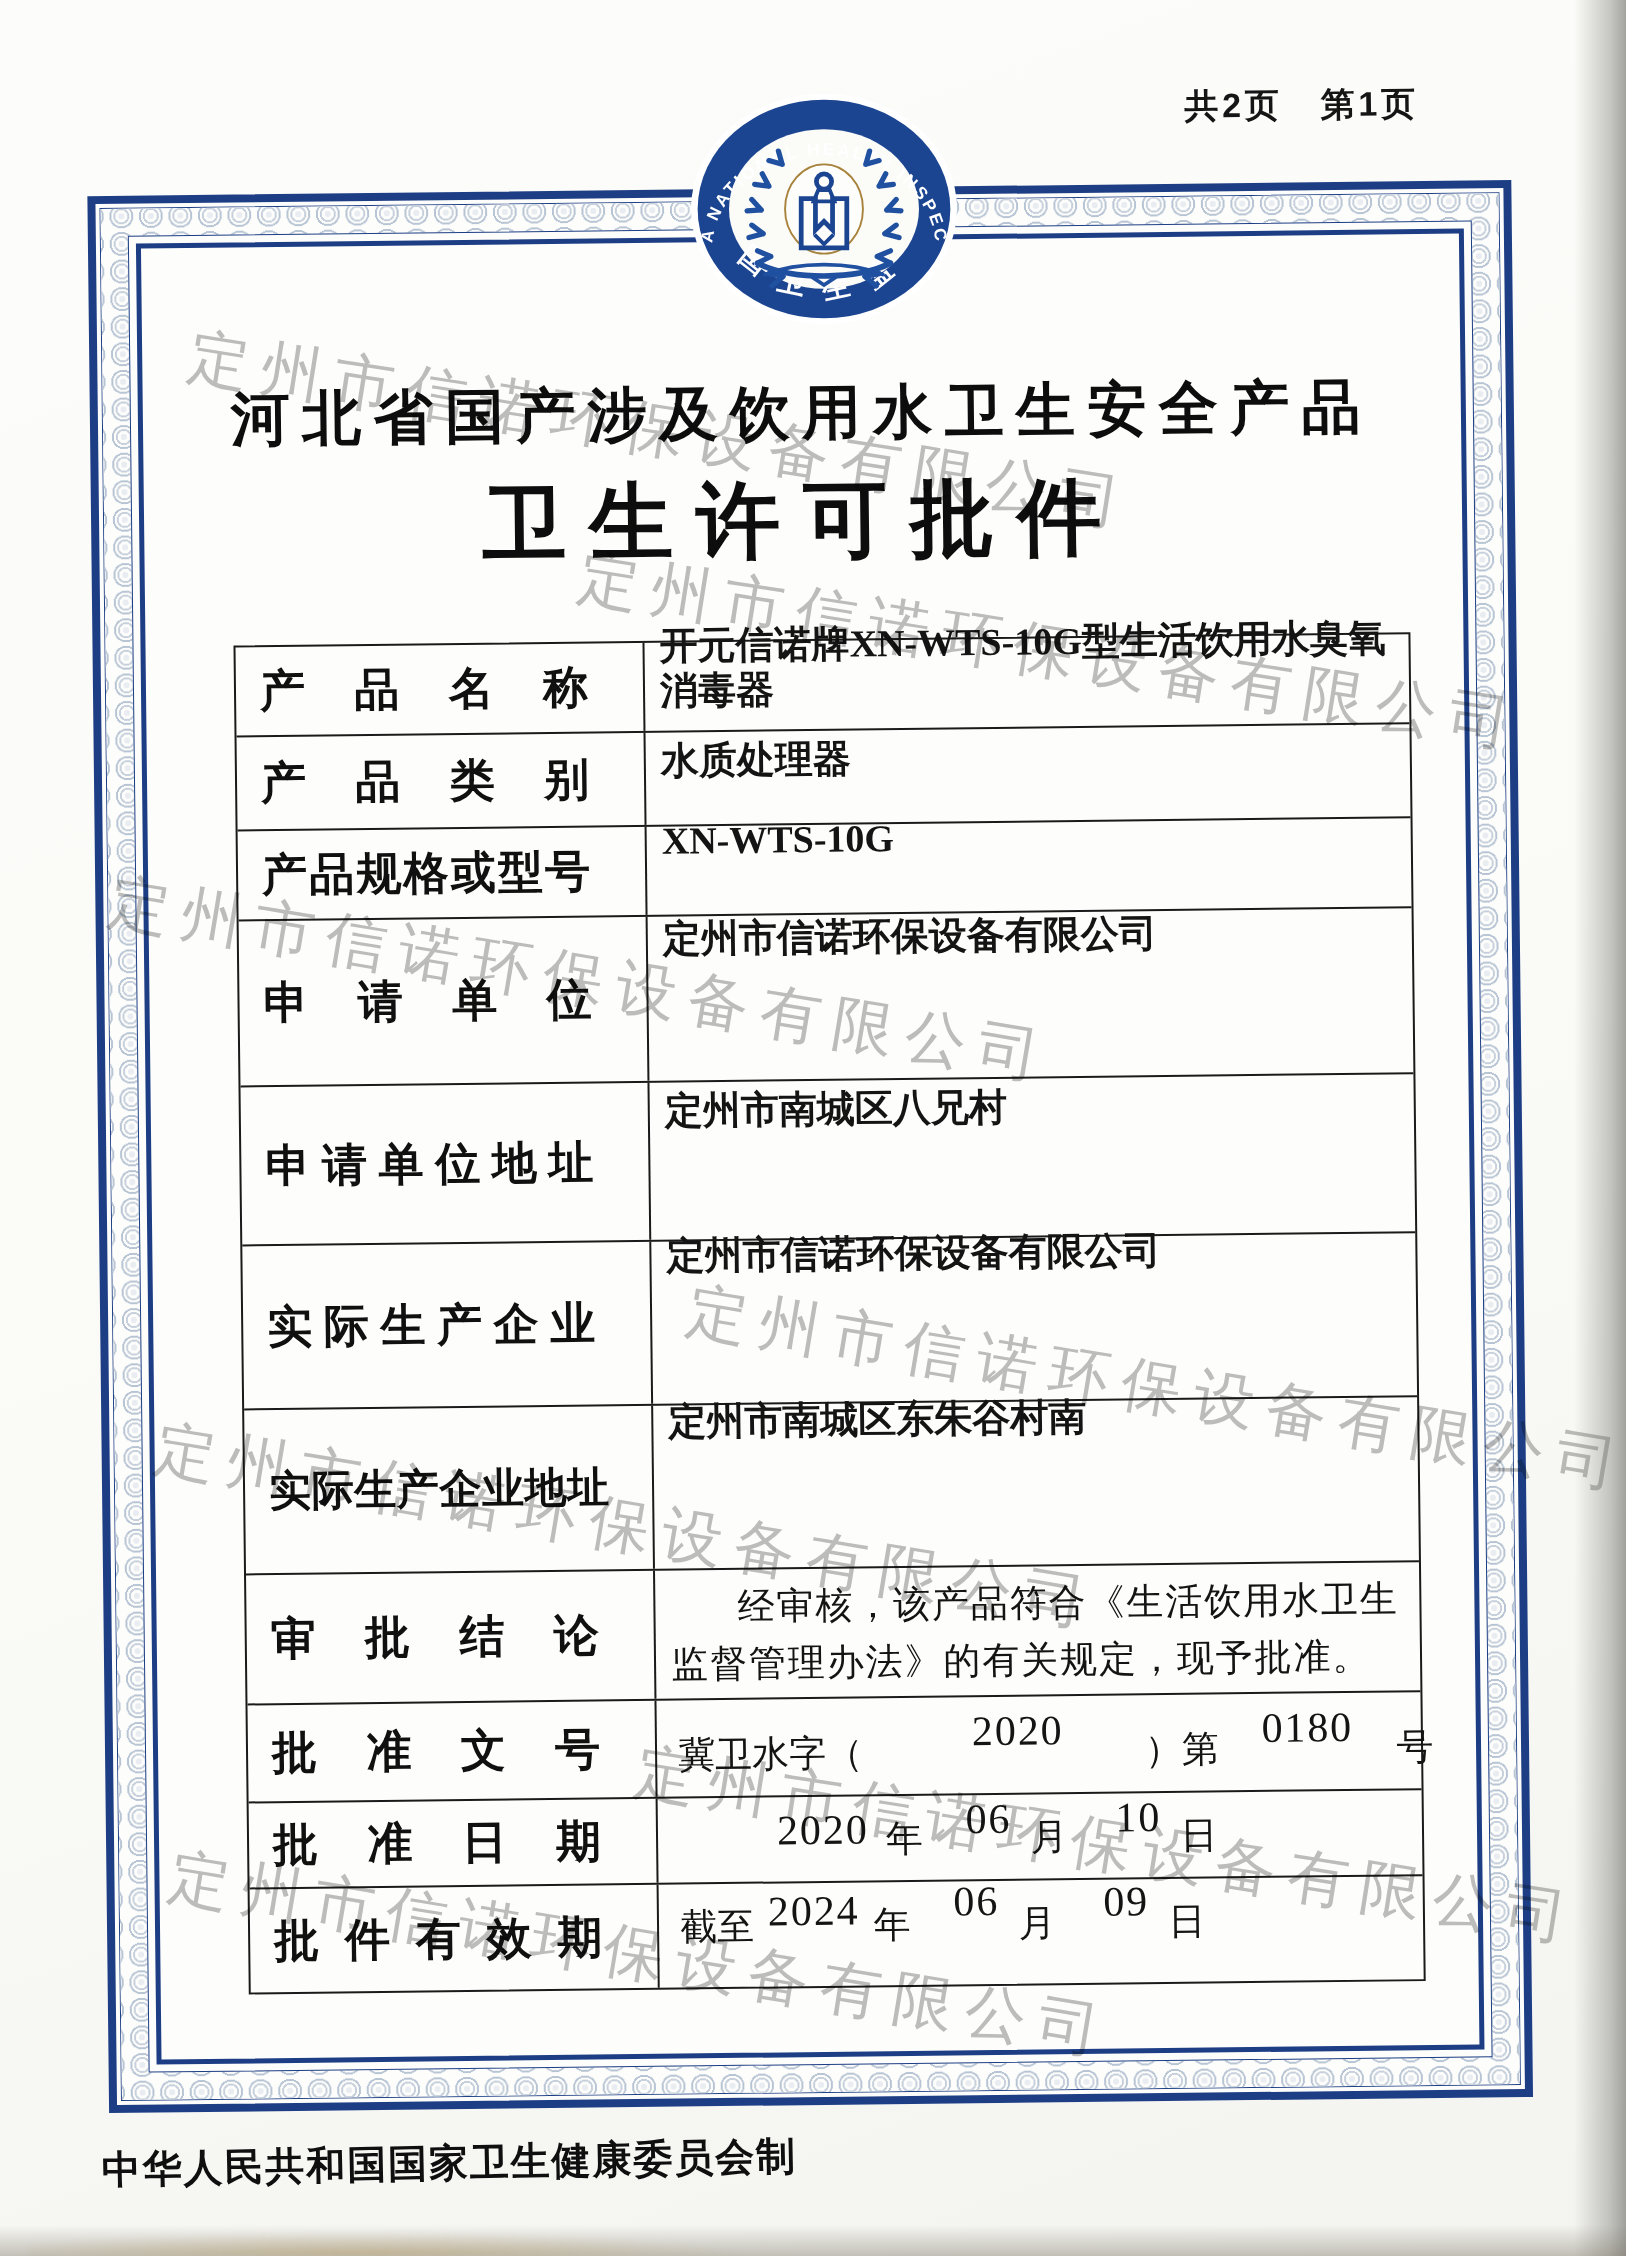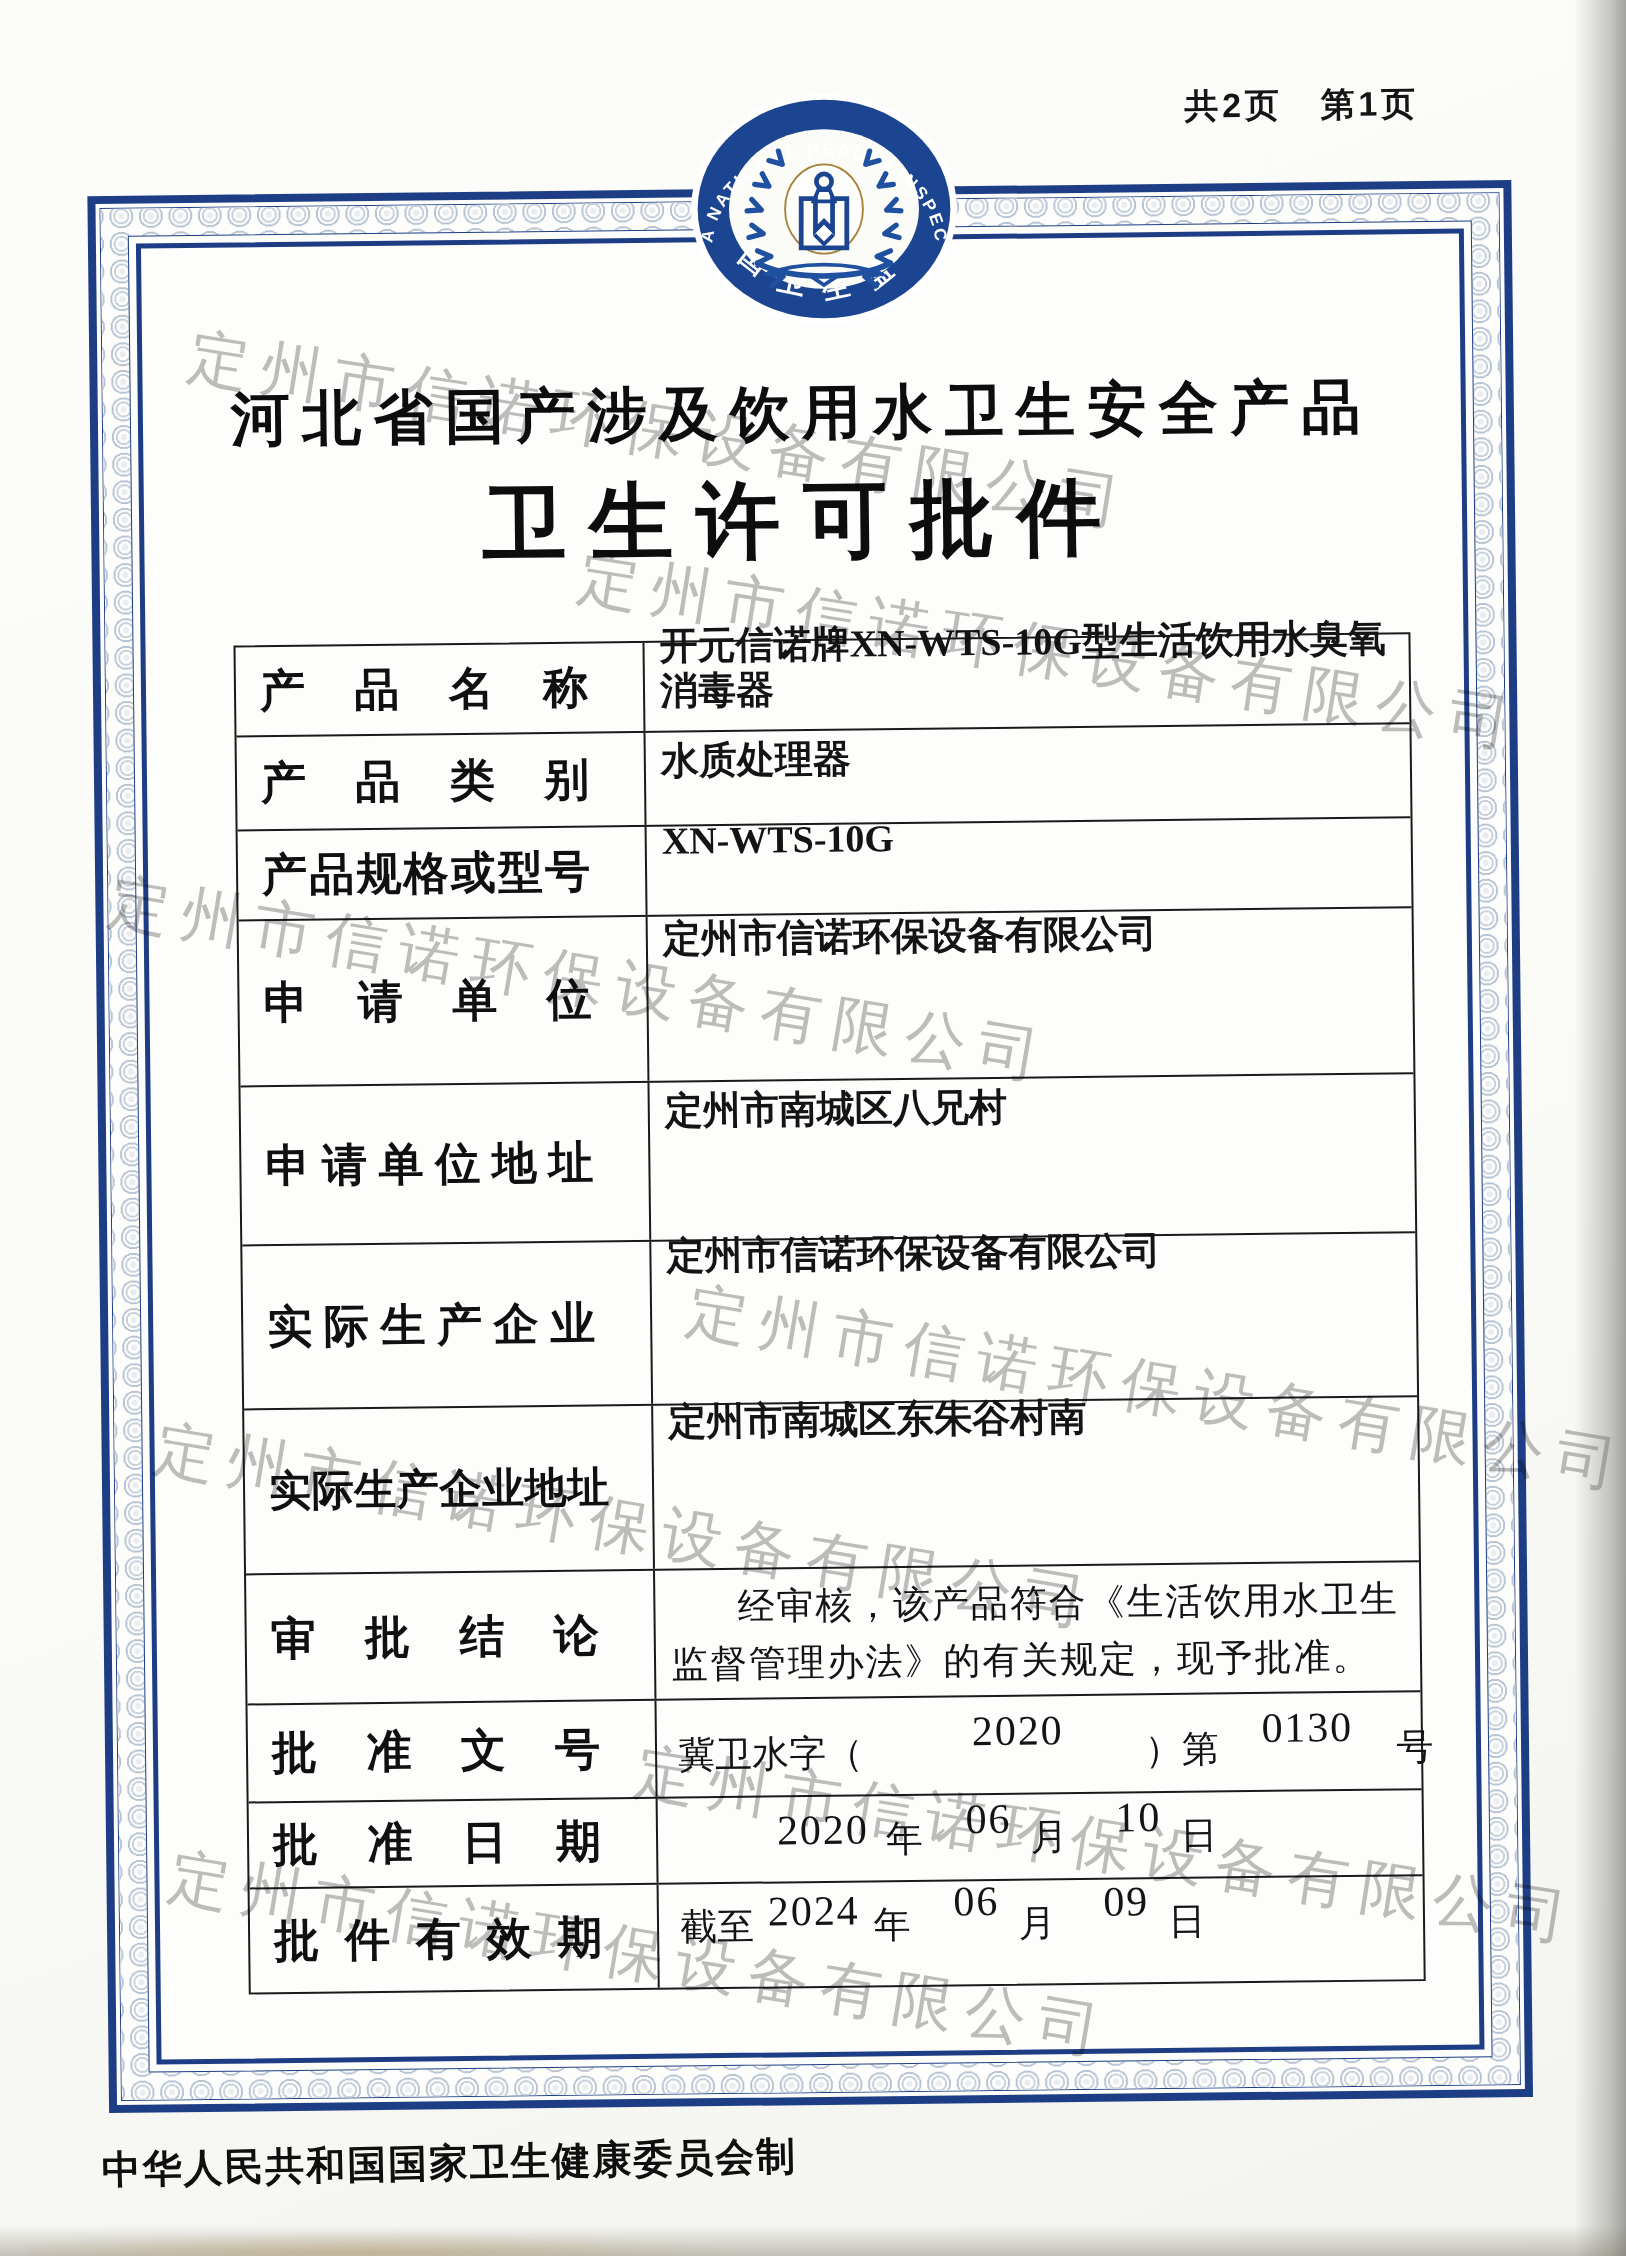--- a/index.html
+++ b/index.html
@@ -176,21 +176,21 @@
                       <div class="ind">经审核，该产品符合《生活饮用水卫生</div>
                       <div>监督管理办法》的有关规定，现予批准。</div>
                     </div>
                   </div>
 
                   <div class="row r9">
                     <div class="lbl">
                         <span>批准文号</span>
                       </div>
                     <div class="val fillrow docno pad22">
-                      <span>冀卫水字（</span><span class="num up20 g115">2020</span><span class="g85">）第</span><span class="num up20 g45">0130</span><span class="g45">号</span>
+                      <span>冀卫水字（</span><span class="num up20 g115">2020</span><span class="g85">）第</span><span class="num up20 g45">0180</span><span class="g45">号</span>
                     </div>
                   </div>
 
                   <div class="row r10">
                     <div class="lbl">
                         <span>批准日期</span>
                       </div>
                     <div class="val fillrow daterow pad125">
                       <span class="num up8">2020</span><span class="g18">年</span><span class="num up18 g45">06</span><span class="g20">月</span><span class="num up18 g40">10</span><span class="g20">日</span>
                     </div>

